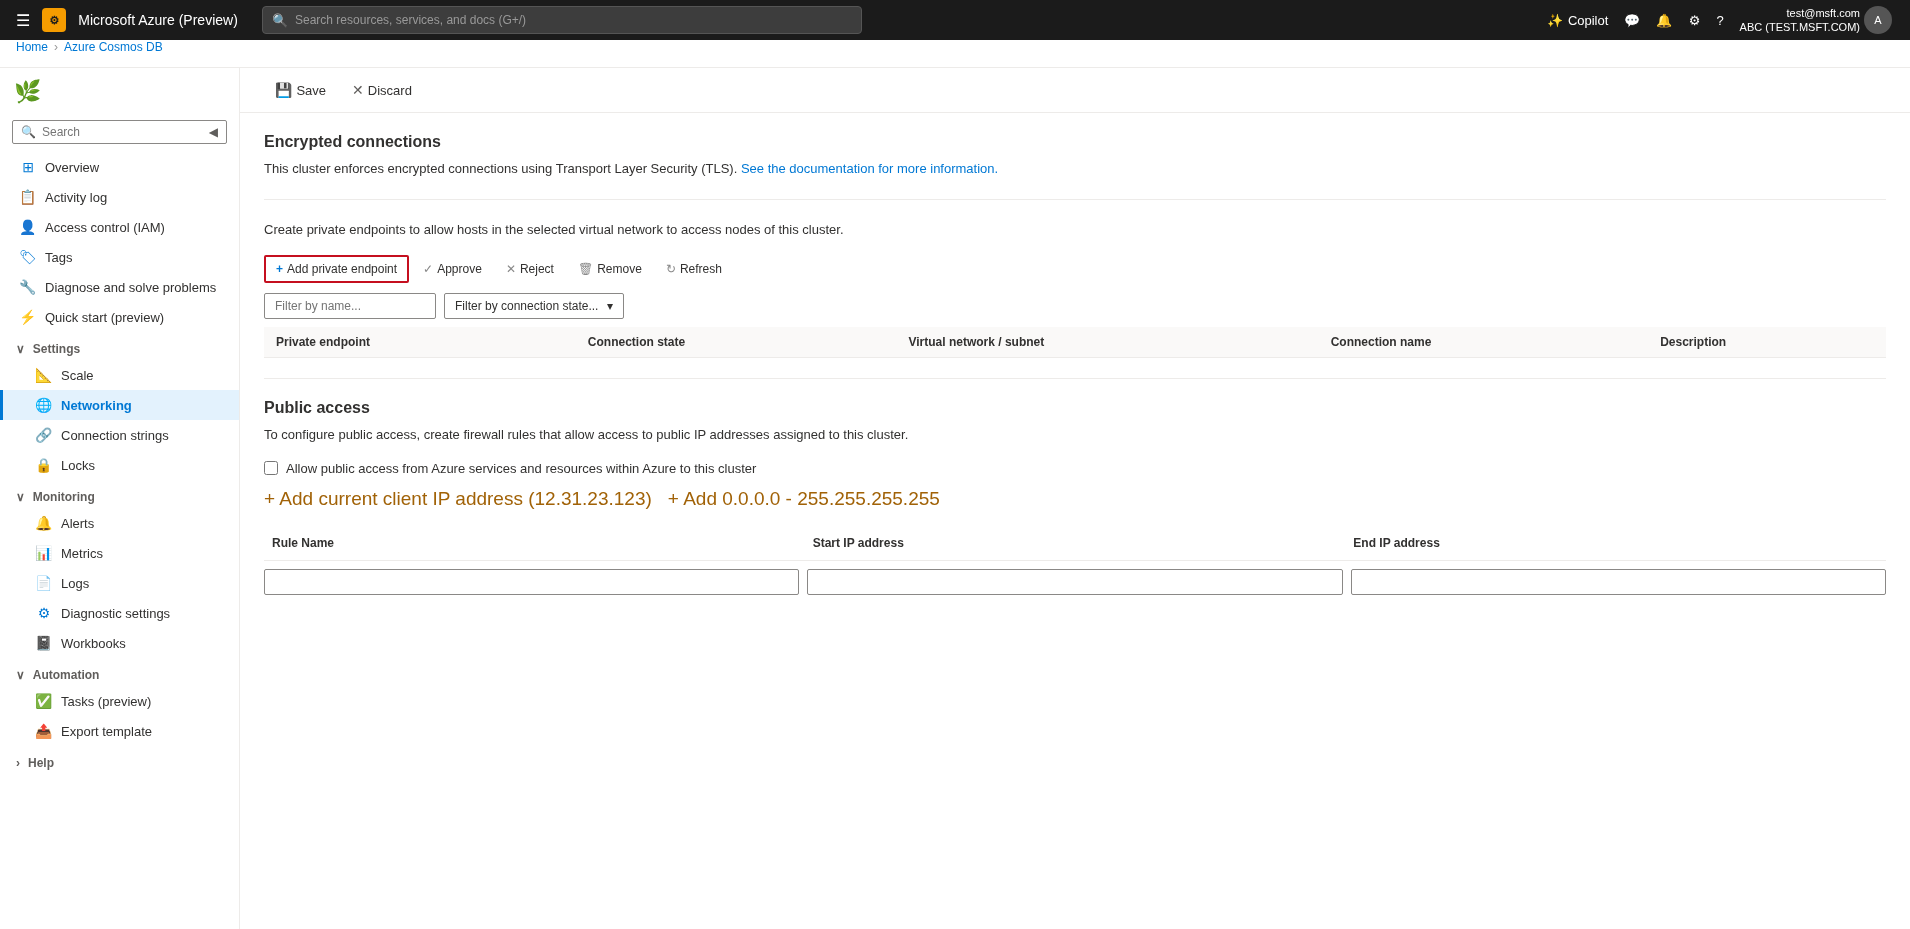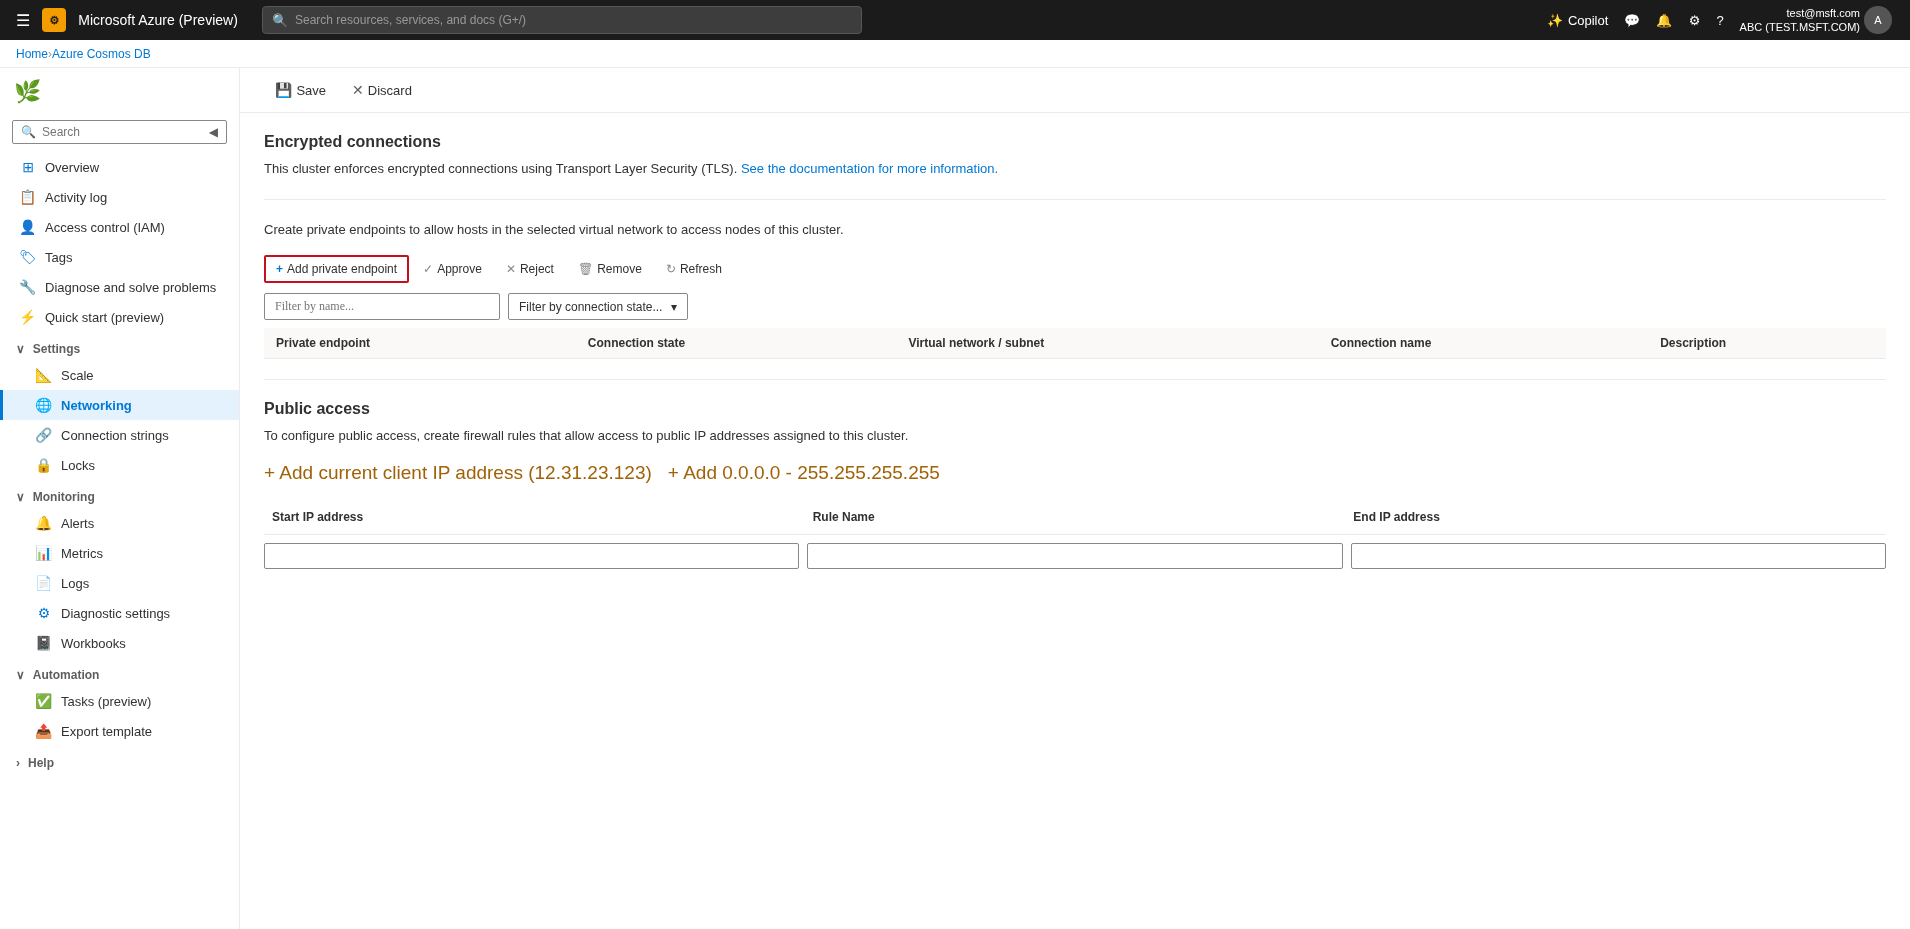--- a/index.html
+++ b/index.html
@@ -21,21 +21,21 @@
     .top-nav .search-bar input { background: transparent; border: none; color: #ccc; font-size: 12px; outline: none; width: 100%; }
     .top-nav .search-bar input::placeholder { color: #999; }
     .top-nav .nav-icons { display: flex; align-items: center; gap: 4px; margin-left: auto; }
     .top-nav .nav-icons .icon-btn { color: #fff; font-size: 16px; cursor: pointer; padding: 4px 6px; border-radius: 4px; display: flex; align-items: center; gap: 4px; font-size: 13px; }
     .top-nav .user-info { color: #fff; font-size: 11px; text-align: right; line-height: 1.3; }
     .top-nav .avatar { background: #555; border-radius: 50%; width: 28px; height: 28px; display: flex; align-items: center; justify-content: center; font-size: 11px; color: #fff; cursor: pointer; }
 
     
     .breadcrumb {
       position: fixed; top: 40px; left: 0; right: 0; height: 28px;
-      background: #fff; display: flex; align-items: center; padding: 0 16px; 
+      background: #fff; display: flex; align-items: flex-start; padding: 0 16px; gap: 6px;
       font-size: 12px; color: #0078d4; border-bottom: 1px solid #edebe9; z-index: 99;
     }
     .breadcrumb a { color: #0078d4; text-decoration: none; cursor: pointer; }
     .breadcrumb .sep { color: #999; }
 
     
     .main-layout {
       display: flex; position: fixed; top: 68px; left: 0; right: 0; bottom: 0;
     }
 
@@ -106,21 +106,21 @@
       border: 1px solid #8a8886; background: #fff; cursor: pointer;
       font-size: 12px; color: #323130; border-radius: 2px;
     }
     .private-toolbar .btn.primary { border-color: #c50f1f; color: #323130; border-width: 2px; }
     .private-toolbar .btn.ghost { border: none; color: #323130; }
 
     
     .filter-bar { display: flex; gap: 8px; margin-bottom: 8px; }
     .filter-input {
       border: 1px solid #8a8886; border-radius: 2px; padding: 5px 10px;
-      font-size: 12px; width: 236px; outline: none; color: #323130; font-family: Liberation Serif, serif;
+      font-size: 12px; width: 172px; outline: none; color: #323130;
     }
     .filter-select {
       border: 1px solid #8a8886; border-radius: 2px; padding: 4px 10px;
       font-size: 12px; color: #323130; background: #fff; cursor: pointer;
       display: flex; align-items: center; gap: 6px; min-width: 180px;
     }
 
     
     .data-table { width: 100%; border-collapse: collapse; font-size: 13px; }
     .data-table th {
@@ -384,29 +384,33 @@
           </tbody>
         </table>
       </div>
 
       <hr class="section-divider">
 
       <div>
         <div class="section-title">Public access</div>
         <p class="section-desc">To configure public access, create firewall rules that allow access to public IP addresses assigned to this cluster.</p>
 
+        <div class="checkbox-row">
+          <input type="checkbox" id="public-access-cb" style="">
+          <label for="public-access-cb">Allow public access from Azure services and resources within Azure to this cluster</label>
+        </div>
 
         <div class="add-links">
           <a class="add-link">+ Add current client IP address (12.31.23.123)</a>
           <a class="add-link">+ Add 0.0.0.0 - 255.255.255.255</a>
         </div>
 
         <div class="ip-table-header">
+          <div>Rule Name</div>
           <div>Start IP address</div>
-          <div>Rule Name</div>
           <div>End IP address</div>
         </div>
         <div class="ip-input-row">
           <input class="ip-input" type="text" style="">
           <input class="ip-input" type="text" style="">
           <input class="ip-input" type="text" style="">
         </div>
       </div>
 
     </div>

